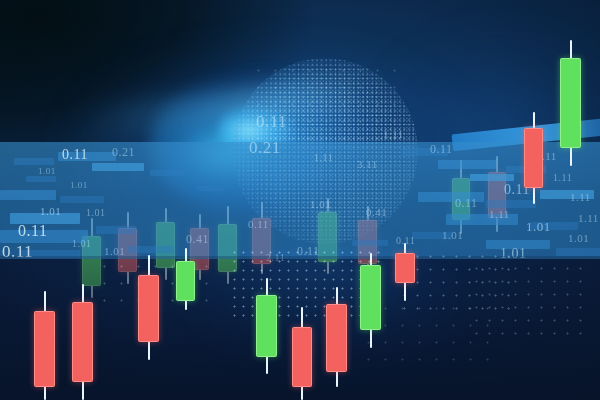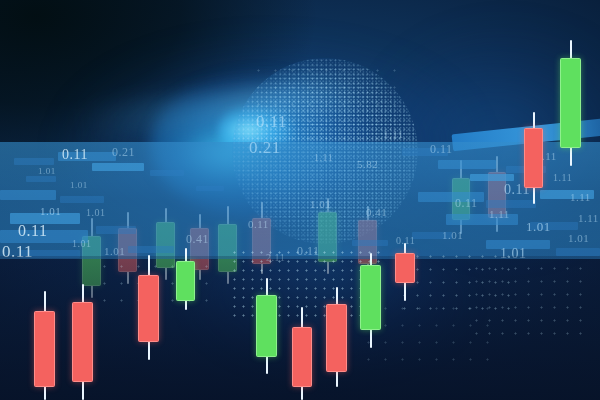--- a/index.html
+++ b/index.html
@@ -312,21 +312,21 @@
 
   <div class="band">
     <div class="band-inner-grad"></div>
   </div>
 
   <div id="numbers">
       <div class="num soft" style="left: 256px; top: 112px; font-size: 17px;">0.11</div>
       <div class="num soft" style="left: 249px; top: 138px; font-size: 17px;">0.21</div>
       <div class="num faint" style="left: 383px; top: 128px; font-size: 11px;">1.11</div>
       <div class="num faint" style="left: 314px; top: 152px; font-size: 10px;">1.11</div>
-      <div class="num faint" style="left: 357px; top: 158px; font-size: 11px;">5.82</div>
+      <div class="num faint" style="left: 357px; top: 158px; font-size: 11px;">3.11</div>
       <div class="num" style="left: 62px; top: 147px; font-size: 14px;">0.11</div>
       <div class="num faint" style="left: 38px; top: 166px; font-size: 9px;">1.01</div>
       <div class="num faint" style="left: 70px; top: 180px; font-size: 9px;">1.01</div>
       <div class="num soft" style="left: 40px; top: 205px; font-size: 11px;">1.01</div>
       <div class="num faint" style="left: 86px; top: 207px; font-size: 10px;">1.01</div>
       <div class="num" style="left: 18px; top: 222px; font-size: 16px;">0.11</div>
       <div class="num faint" style="left: 72px; top: 238px; font-size: 10px;">1.01</div>
       <div class="num" style="left: 2px; top: 242px; font-size: 17px;">0.11</div>
       <div class="num faint" style="left: 104px; top: 245px; font-size: 11px;">1.01</div>
       <div class="num faint" style="left: 112px; top: 145px; font-size: 12px;">0.21</div>

